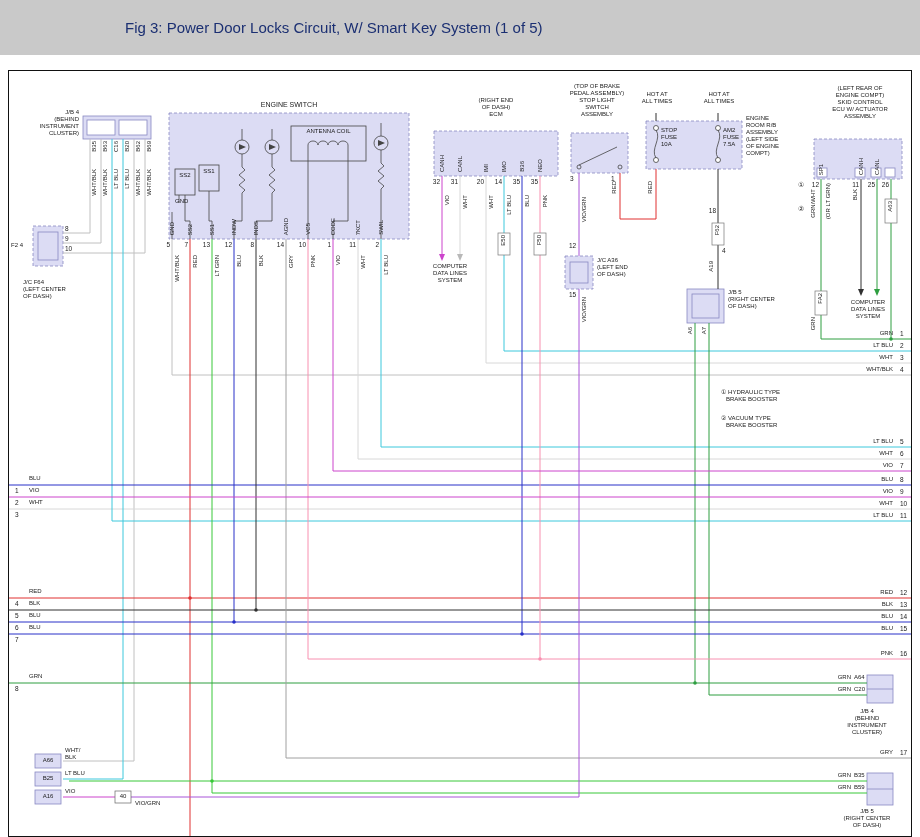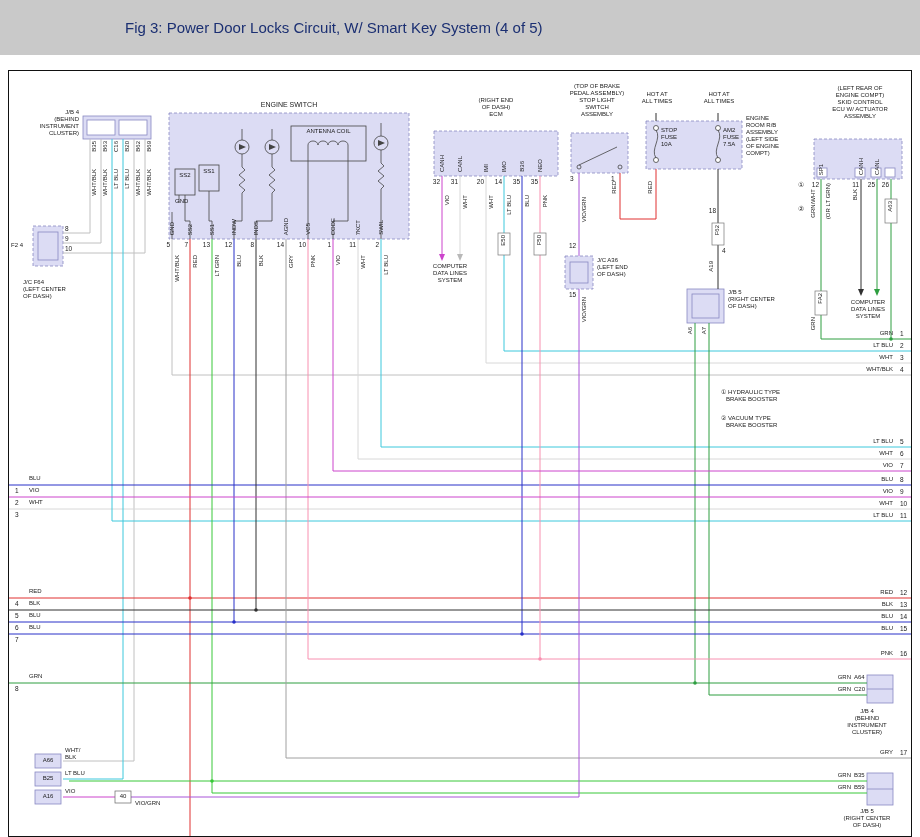--- a/index.html
+++ b/index.html
@@ -14,21 +14,21 @@
   .v{position:absolute;font-size:6px;line-height:7px;white-space:pre;
      writing-mode:vertical-rl;transform:rotate(180deg)}
   .c{text-align:center}.r{text-align:right}
   .f7{font-size:7px;line-height:8px}
   .num{position:absolute;font-size:6.5px;line-height:7px}
 </style>
 </head>
 <body>
 
 <div class="header">
-  <div class="title">Fig 3: Power Door Locks Circuit, W/ Smart Key System (4 of 5)</div>
+  <div class="title">Fig 3: Power Door Locks Circuit, W/ Smart Key System (1 of 5)</div>
 </div>
 
 <div class="diagram">
 
 <svg width="902" height="765" viewBox="0 0 902 765">
   <g fill="#dcdcf4" stroke="#8888c2" stroke-width="0.8">
     <rect x="74" y="45" width="68" height="23"></rect>
     <rect x="78" y="49" width="28" height="15" fill="#ffffff"></rect>
     <rect x="110" y="49" width="28" height="15" fill="#ffffff"></rect>
     <rect x="24" y="155" width="30" height="40" stroke-dasharray="3 2"></rect>

